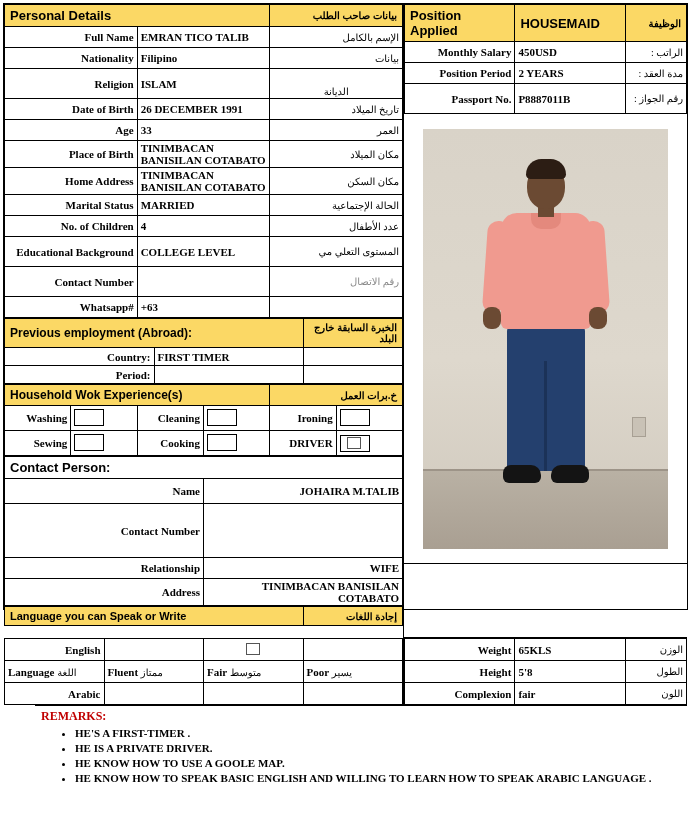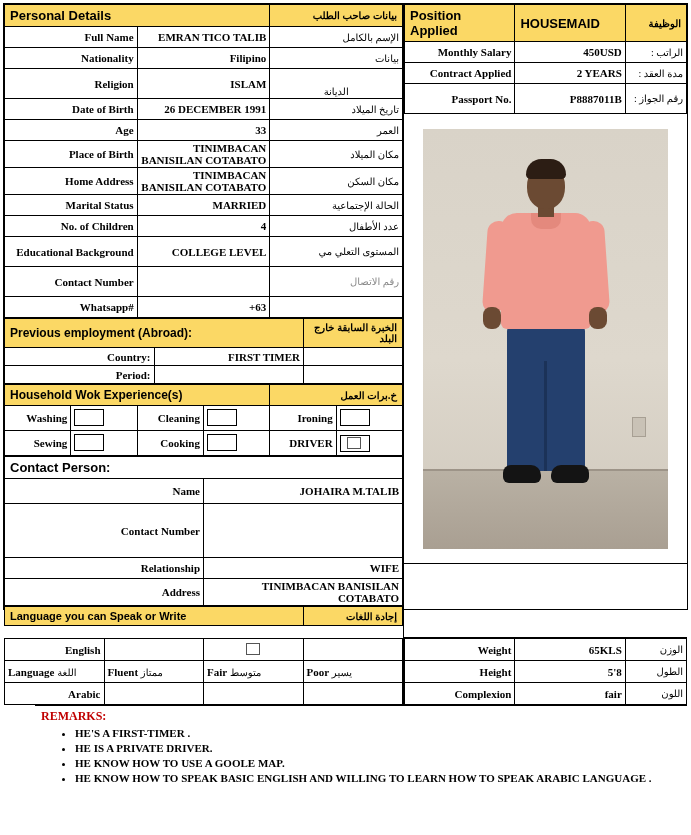--- a/index.html
+++ b/index.html
@@ -30,21 +30,21 @@
   td, th { border: 1px solid #000; padding: 1px 3px; vertical-align: middle; }
 
   .hdr {
     background: #fbd865;
     font-family: "Liberation Sans", sans-serif;
     font-weight: bold;
     font-size: 13px;
     padding: 3px 5px;
   }
   .lbl { font-size: 11px; font-weight: bold; font-family: "Liberation Serif", serif; text-align: right; }
-  .val { text-align: right; font-weight: bold; font-size: 11px; }
+  .val { text-align: left; font-weight: bold; font-size: 11px; }
   .ar { text-align: right; font-size: 10px; direction: rtl; }
   .ar-c { text-align: center; font-size: 10px; }
   .gray { color: #8a8a8a; }
 
   .rowh18 { height: 18px; }
   .rowh21 { height: 21px; }
 
   .photo-wrap {
     display: flex; align-items: center; justify-content: center;
     height: 450px;
@@ -259,21 +259,21 @@
           <td style="width:110px" class="hdr">Position Applied</td>
           <td style="width:110px" class="hdr" style2="">HOUSEMAID</td>
           <td style="width:61px" class="hdr ar">الوظيفة</td>
         </tr>
         <tr class="rowh21">
           <td class="lbl">Monthly Salary</td>
           <td class="val">450USD</td>
           <td class="ar">الراتب :</td>
         </tr>
         <tr class="rowh21">
-          <td class="lbl">Contract Applied</td>
+          <td class="lbl">Position Period</td>
           <td class="val">2 YEARS</td>
           <td class="ar">مدة العقد :</td>
         </tr>
         <tr style="height:30px">
           <td class="lbl">Passport No.</td>
           <td class="val">P8887011B</td>
           <td class="ar">رقم الجواز :</td>
         </tr>
       </tbody>
         </table>

